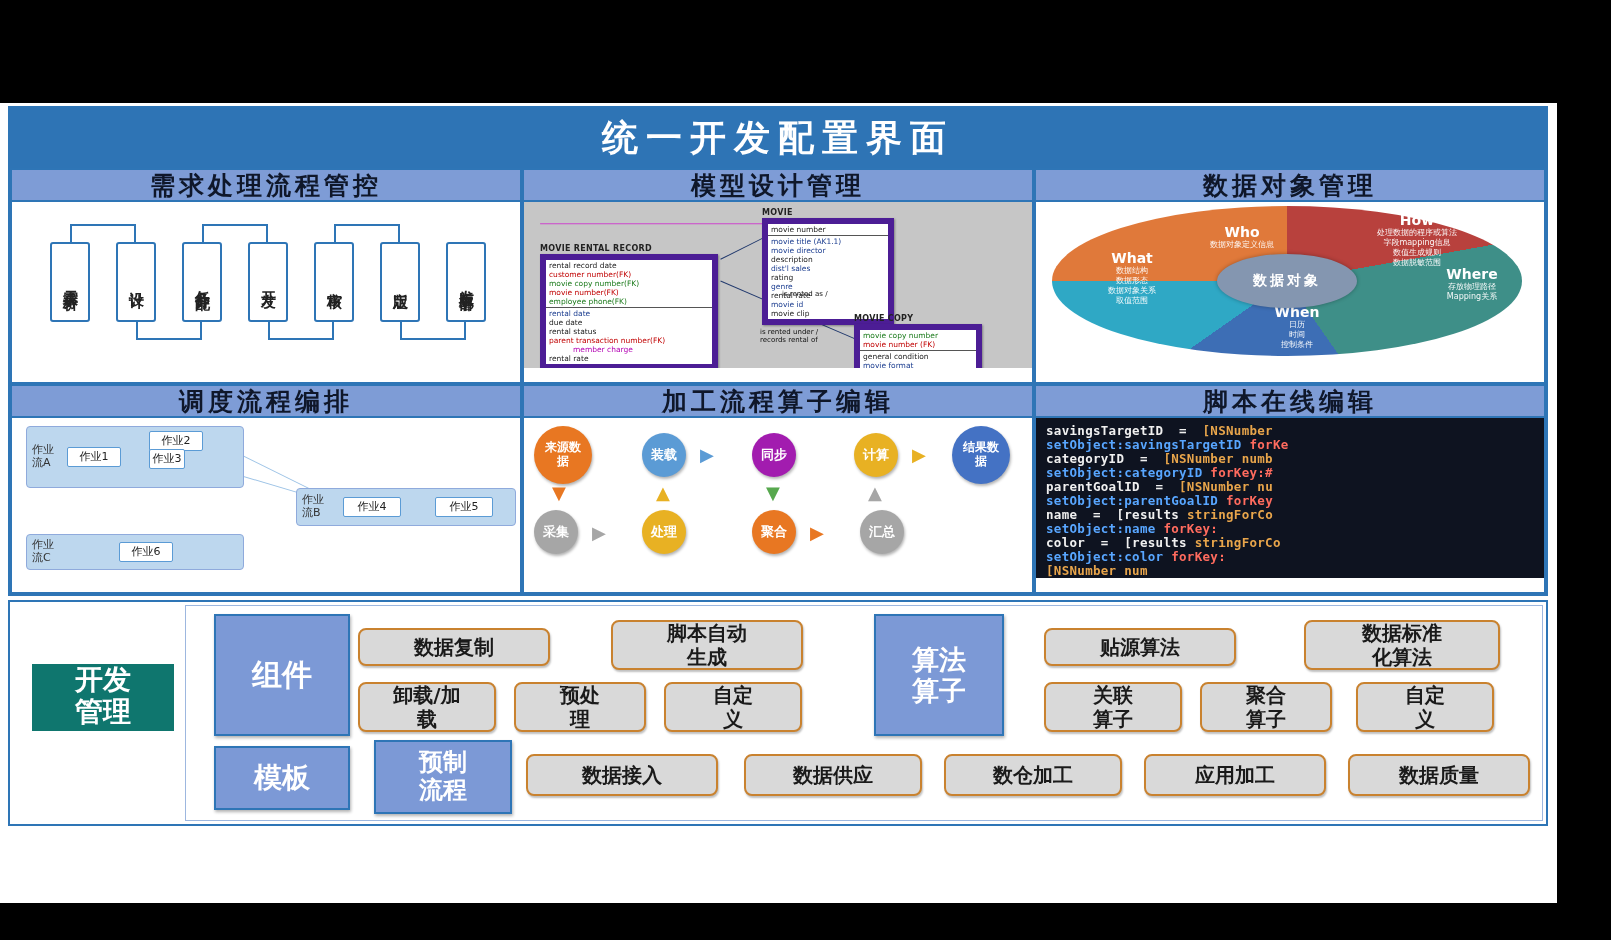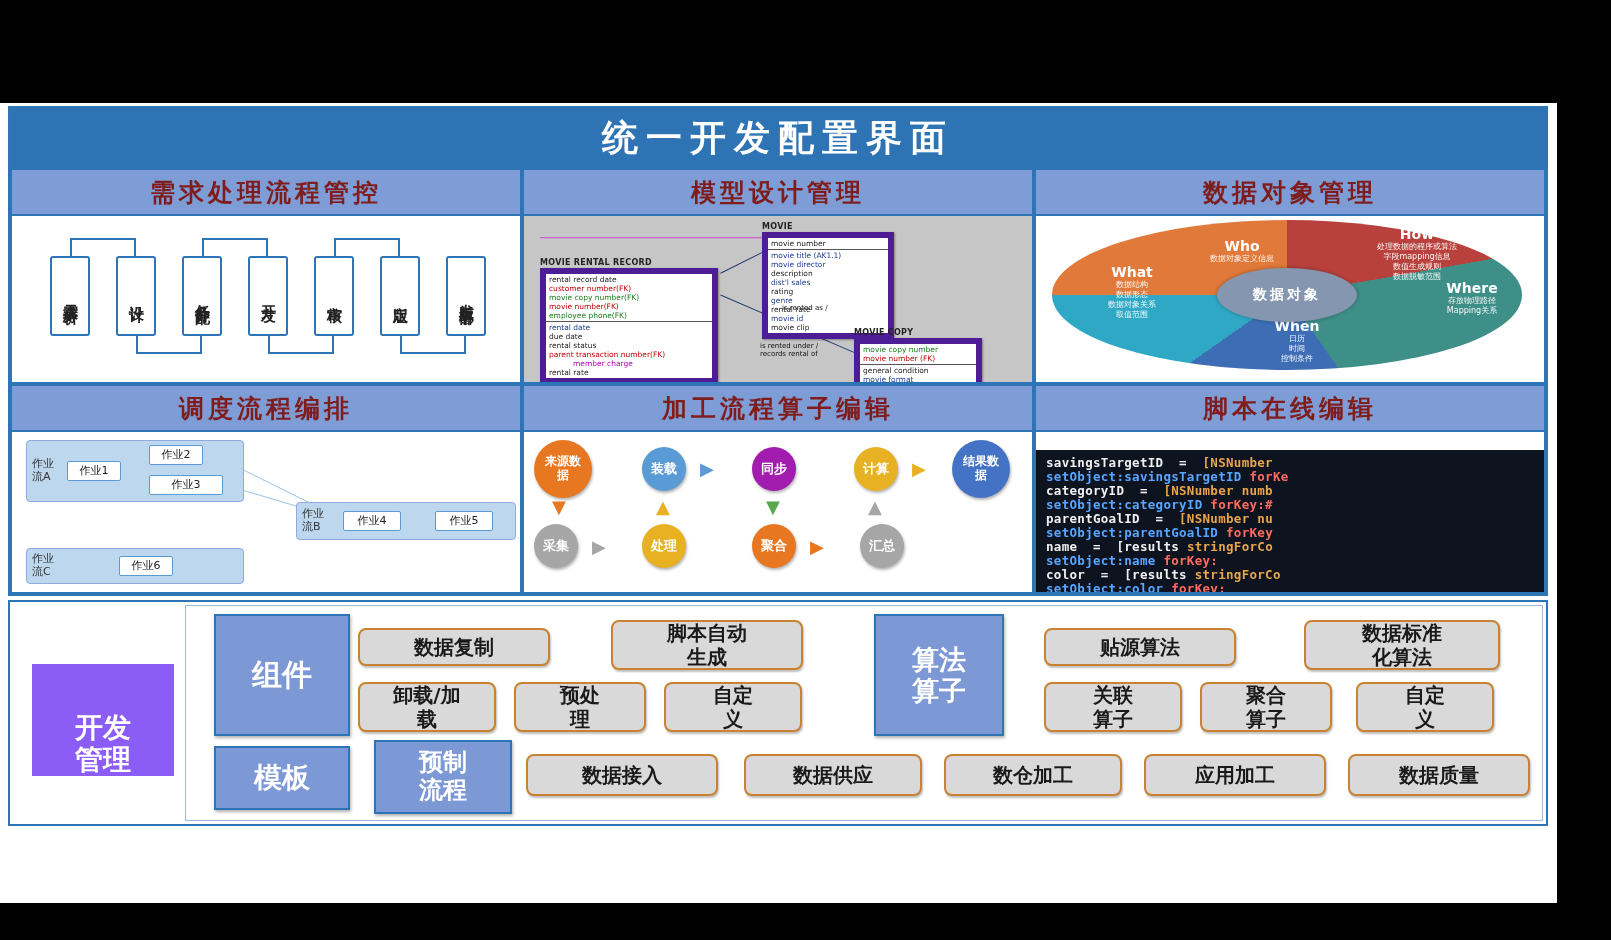--- a/index.html
+++ b/index.html
@@ -10,21 +10,21 @@
   .bar-top { left:0; top:0; width:1611px; height:103px; }
   .bar-bottom { left:0; top:903px; width:1611px; height:37px; }
   .bar-right { left:1557px; top:0; width:54px; height:940px; }
 
   
   .frame-upper { position:absolute; left:8px; top:3px; width:1540px; height:490px; border:2px solid #2E75B6; background:#fff; }
   .banner { width:100%; height:60px; background:#2E74B5; display:flex; align-items:center; justify-content:center; }
   .banner-title { color:#fff; font-size:36px; font-weight:bold; letter-spacing:8px; }
   .panels { position:absolute; left:0; top:60px; width:100%; height:426px; display:grid; grid-template-columns:1fr 1fr 1fr; grid-template-rows:216px 210px; }
   .panel { border:2px solid #2E75B6; background:#fff; overflow:hidden; }
-  .panel-header { height:46px; background:#7E9CD6; border-bottom:2px solid #2E75B6; display:flex; align-items:center; justify-content:center; color:#7f1d1d; font-size:25px; font-weight:bold; letter-spacing:4px; }
+  .panel-header { height:32px; background:#7E9CD6; border-bottom:2px solid #2E75B6; display:flex; align-items:center; justify-content:center; color:#0f172a; font-size:25px; font-weight:bold; letter-spacing:4px; }
   .panel-body { position:relative; height:calc(100% - 46px); overflow:hidden; background:#fff; }
 
   
   .step-box { position:absolute; top:40px; width:40px; height:80px; background:#fff; border:2px solid #2E75B6; border-radius:3px; writing-mode:vertical-rl; text-orientation:upright; display:flex; align-items:center; justify-content:center; font-size:15px; font-weight:bold; color:#222; letter-spacing:2px; }
   .bracket { position:absolute; height:18px; border:2px solid #2E75B6; }
   .bracket.top { top:22px; border-bottom:none; }
   .bracket.bottom { top:120px; border-top:none; }
 
   
   .p2-body { background:#c6c6c6; }
@@ -56,28 +56,28 @@
   
   .op { position:absolute; border-radius:50%; color:#fff; font-weight:bold; display:flex; align-items:center; justify-content:center; text-align:center; word-break:break-all; line-height:1.15; box-shadow:1px 2px 3px rgba(0,0,0,.3); }
   .op.big { width:58px; height:58px; font-size:12px; padding:6px; }
   .op.small { width:44px; height:44px; font-size:13px; }
   .op-orange { background:#E87722; } .op-blue { background:#5B9BD5; } .op-green { background:#a21caf; }
   .op-yellow { background:#E8B123; } .op-dblue { background:#4472C4; } .op-gray { background:#A6A6A6; }
   .tri { position:absolute; font-size:18px; line-height:1; }
   .t-orange{color:#E87722;} .t-blue{color:#5B9BD5;} .t-yellow{color:#E8B123;} .t-green{color:#57A84E;} .t-gray{color:#A6A6A6;}
 
   
-  .p6-body { background:#0e1320; padding:6px 10px;margin-top:18px; }
+  .p6-body { background:#0e1320; padding:6px 10px; }
   .code-line { font-family:"DejaVu Sans Mono","Liberation Mono",monospace; font-size:12.5px; font-weight:bold; line-height:14px; white-space:pre; letter-spacing:.3px; }
   .code-line.var .head { color:#f0f0f0; } .code-line.var .tail { color:#e8a54b; }
   .code-line.set .head { color:#58a6ff; } .code-line.set .tail { color:#ff6b5e; }
 
   
   .frame-lower { position:absolute; left:8px; top:497px; width:1540px; height:226px; border:2px solid #2E75B6; background:#fff; }
-  .dev-label { position:absolute; left:22px; top:62px; width:142px; height:112px; background:#8b5cf6; color:#fff; display:flex; align-items:flex-end; justify-content:center; }
+  .dev-label { position:absolute; left:22px; top:62px; width:142px; height:67px; background:#0f766e; color:#fff; display:flex; align-items:flex-start; justify-content:center; }
   .dev-label span { display:block; width:62px; font-size:28px; font-weight:bold; line-height:1.15; word-break:break-all; text-align:center; }
   .dev-inner { position:absolute; left:175px; top:3px; width:1358px; height:216px; border:1px solid #9DB7DF; background:#fff; }
   .cat { position:absolute; background:#7C99D6; border:2px solid #2E75B6; color:#fff; font-weight:bold; display:flex; align-items:center; justify-content:center; text-align:center; box-shadow:1px 2px 3px rgba(0,0,0,.3); }
   .cat span { display:block; word-break:break-all; line-height:1.15; }
   .chip { position:absolute; background:#D9D9D9; border:2px solid #C9822F; border-radius:8px; color:#1a1a1a; font-size:20px; font-weight:bold; display:flex; align-items:center; justify-content:center; text-align:center; box-shadow:1px 2px 2px rgba(0,0,0,.25); }
   .chip span { display:block; word-break:break-all; line-height:1.2; }
 </style>
 </head>
 <body>
 
@@ -216,21 +216,21 @@
               <line x1="108" y1="39" x2="136" y2="18"></line>
               <line x1="108" y1="39" x2="136" y2="46"></line>
               <line x1="190" y1="18" x2="332" y2="88"></line>
               <line x1="190" y1="46" x2="332" y2="88"></line>
               <line x1="390" y1="89" x2="422" y2="89"></line>
             </svg>
             <div class="flow-group" style="left:14px;top:8px;width:218px;height:62px">
               <div class="flow-label">作业流A</div>
               <div class="job-box" style="left:40px;top:20px;width:54px">作业1</div>
               <div class="job-box" style="left:122px;top:4px;width:54px">作业2</div>
-              <div class="job-box" style="left:122px;top:34px;width:74px">作业3</div>
+              <div class="job-box" style="left:122px;top:22px;width:36px">作业3</div>
             </div>
             <div class="flow-group" style="left:284px;top:70px;width:220px;height:38px">
               <div class="flow-label">作业流B</div>
               <div class="job-box" style="left:46px;top:8px;width:58px">作业4</div>
               <div class="job-box" style="left:138px;top:8px;width:58px">作业5</div>
             </div>
             <div class="flow-group" style="left:14px;top:116px;width:218px;height:36px">
               <div class="flow-label">作业流C</div>
               <div class="job-box" style="left:92px;top:7px;width:54px">作业6</div>
             </div>

